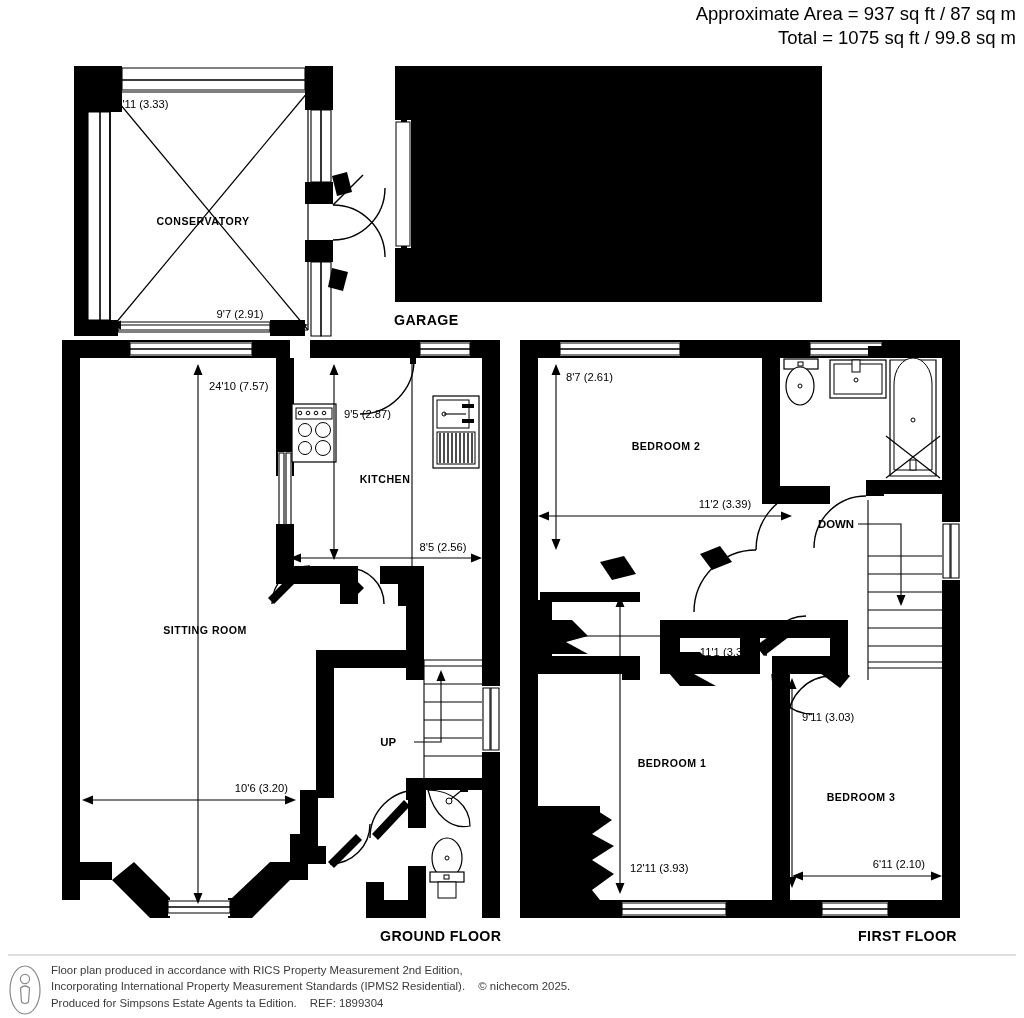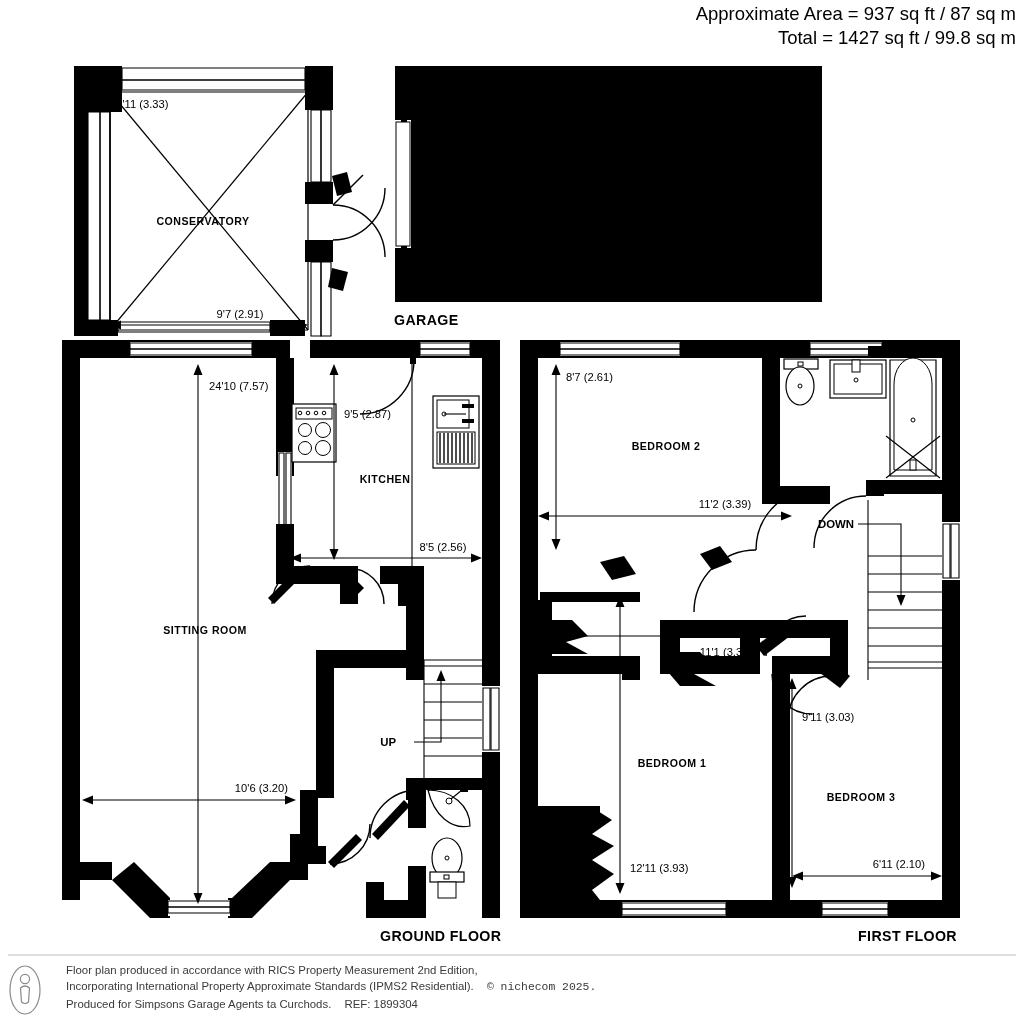--- a/index.html
+++ b/index.html
@@ -19,26 +19,26 @@
     position:absolute;right:8px;top:2px;
     text-align:right;
     line-height:1.32;
   }
   .header .big{font-size:18.5px;white-space:nowrap;}
   .header .small{font-size:11.5px;margin-top:6px;white-space:nowrap;}
 
   
   .footer{
     position:absolute;left:8px;top:962px;
-    display:flex;align-items:flex-start;gap:24px;
+    display:flex;align-items:flex-start;gap:9px;
   }
   .footer .iconwrap{width:34px;height:52px;flex:0 0 34px;margin-top:2px;}
   .footer .lines{font-size:11.4px;line-height:1.44;color:#3a3a3a;}
   .footer .lines div{white-space:nowrap;}
-  .footer .lines .cw{color:#3a3a3a;font-family:Liberation Mono, monospace;}
+  .footer .lines .cw{color:#3a3a3a;}
 
   
   text{font-family:"Liberation Sans",sans-serif;fill:#000;}
   .roomlbl{font-size:10.6px;font-weight:bold;letter-spacing:.5px;}
   .dimlbl{font-size:11.2px;}
   .floorlbl{font-size:14.2px;font-weight:bold;letter-spacing:.4px;}
   .dirlbl{font-size:11.4px;font-weight:bold;}
   .wall{fill:#000;}
   .thin{fill:none;stroke:#000;stroke-width:1.1;}
   .thin2{fill:none;stroke:#000;stroke-width:1.4;}
@@ -47,21 +47,21 @@
   .fixture-thin{fill:#fff;stroke:#000;stroke-width:1;}
   .crossline{stroke:#000;stroke-width:1.2;fill:none;}
 </style>
 </head>
 <body>
 
 <div id="stage">
 
   <div class="header">
     <div class="big">Approximate Area = 937 sq ft / 87 sq m</div>
-    <div class="big">Total = 1427 sq ft / 99.8 sq m</div>
+    <div class="big">Total = 1075 sq ft / 99.8 sq m</div>
   </div>
 
   <svg id="plan" viewBox="0 0 1024 1018">
 
     <g>
 
       <path class="wall" d="M74,66 H122 V112 H74 Z"></path>
 
       <path class="thin" d="M122,68 H305 V80 H122 Z"></path>
       <path class="thin" d="M122,80 H305 V90 H122 Z"></path>
@@ -489,23 +489,23 @@
     <div class="iconwrap">
       <svg viewBox="0 0 34 52" width="34" height="52">
         <ellipse cx="17" cy="26" rx="15" ry="24" fill="none" stroke="#8a8a8a" stroke-width="1.2"></ellipse>
         <circle cx="17" cy="15" r="4.6" fill="none" stroke="#8a8a8a" stroke-width="1.2"></circle>
         <path d="M12.5,24 Q17,20 21.5,24 L20.5,38 Q17,41 13.5,38 Z" fill="none" stroke="#8a8a8a" stroke-width="1.2"></path>
       </svg>
     </div>
     <div class="lines">
       <div>Floor plan produced in accordance with RICS Property Measurement 2nd Edition,</div>
       <div>
-        <span>Incorporating International Property Approximate Standards (IPMS2 Residential).</span>
+        <span>Incorporating International Property Measurement Standards (IPMS2 Residential).</span>
         <span class="cw" style="margin-left:10px">© nichecom 2025.</span>
       </div>
       <div>
-        <span>Produced for Simpsons Garage Agents ta Curchods.</span>
+        <span>Produced for Simpsons Estate Agents ta Edition.</span>
         <span style="margin-left:10px">REF: 1899304</span>
       </div>
     </div>
   </div>
 
 </div>
 
 </body></html>

